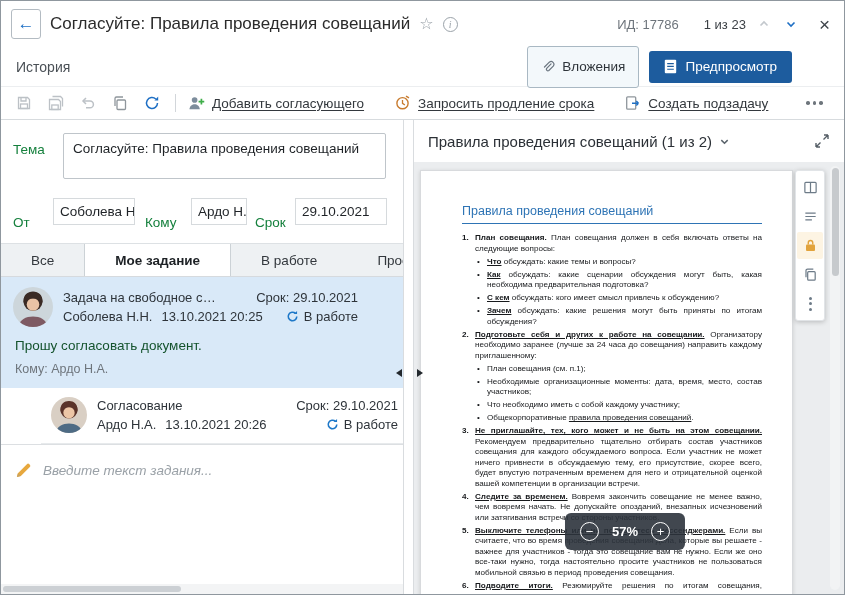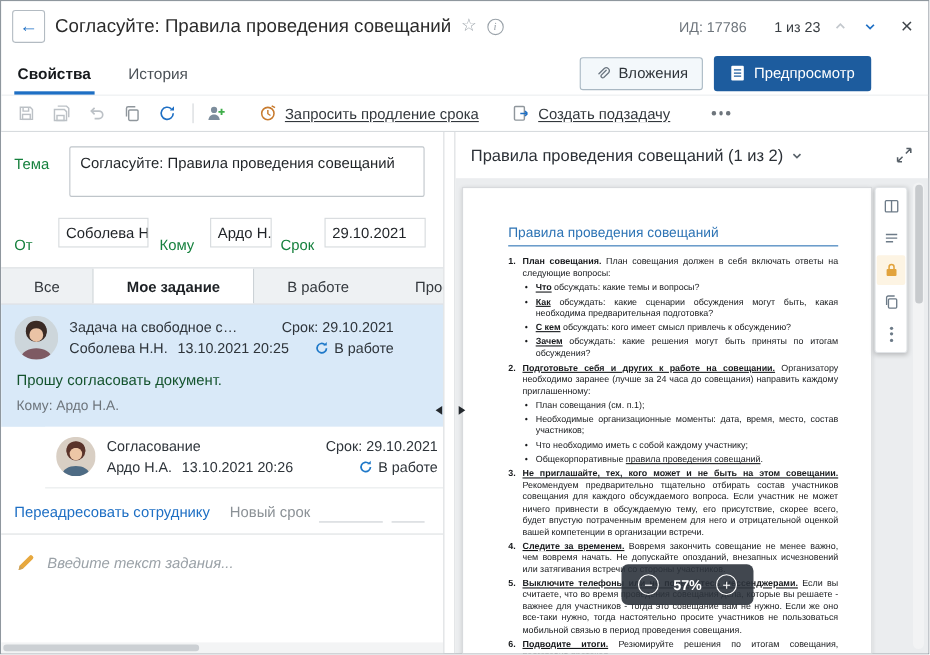--- a/index.html
+++ b/index.html
@@ -20,21 +20,21 @@
   .chev svg{width:12px;height:12px;}
   .chev.up{color:#c3c8cd;}
   .chev.down{color:var(--accent,#1e6fc4);}
   .close-btn{font-size:19px;color:#3f454b;margin-left:10px;line-height:1;cursor:pointer;}
 
   
   .tabbar{height:40px;flex:0 0 40px;display:flex;align-items:center;padding:0 52px 0 12px;border-bottom:1px solid #eceef0;}
   .tab{height:100%;display:inline-flex;align-items:center;padding:0 3px;margin-right:28px;font-size:14px;color:#4a5056;position:relative;cursor:pointer;white-space:nowrap;}
   .tab.active{color:#16191c;font-weight:bold;}
   .tab.active::after{content:"";position:absolute;left:0;right:0;bottom:0;height:3px;background:var(--accent,#1e6fc4);}
-  .attach-btn{height:30px;display:inline-flex;align-items:center;gap:7px;padding:0 13px;border:1px solid #a9b8c3;border-radius:3px;background:#f3f8fb;font-size:13.5px;color:#2e343a;margin-right:10px;cursor:pointer;white-space:nowrap;}
+  .attach-btn{height:42px;display:inline-flex;align-items:center;gap:7px;padding:0 13px;border:1px solid #a9b8c3;border-radius:3px;background:#f3f8fb;font-size:13.5px;color:#2e343a;margin-right:10px;cursor:pointer;white-space:nowrap;}
   .attach-btn svg{width:14px;height:14px;}
   .preview-btn{height:32px;display:inline-flex;align-items:center;gap:8px;padding:0 15px;border:none;border-radius:3px;background:var(--preview-button,#1d5c9e);font-size:13.5px;color:#fff;cursor:pointer;white-space:nowrap;}
   .preview-btn svg{width:13px;height:15px;}
 
   
   .toolbar{height:33px;flex:0 0 33px;display:flex;align-items:center;padding:0 10px;border-bottom:1px solid #d7dbde;}
   .tool-ico{width:26px;height:24px;display:flex;align-items:center;justify-content:center;margin-right:6px;cursor:pointer;}
   .tool-ico svg{width:16px;height:16px;}
   .tool-sep{width:1px;height:18px;background:#d2d6da;margin:0 12px 0 4px;}
   .tool-action{display:inline-flex;align-items:center;gap:7px;margin-right:30px;cursor:pointer;}
@@ -159,21 +159,20 @@
     </span>
     <span class="chev down">
       <svg viewBox="0 0 12 12">
           <path d="M2.5 4.5L6 8l3.5-3.5" fill="none" stroke="currentColor" stroke-width="1.6"></path>
         </svg>
     </span>
     <span class="close-btn">×</span>
   </div>
 
   <div class="tabbar">
-    <div class="tab active">Свойства</div>
     <div class="tab">История</div>
     <div class="tb-spacer"></div>
     <button class="attach-btn">
       <svg viewBox="0 0 16 16">
           <path d="M11.5 4.5l-5 5a1.8 1.8 0 0 0 2.5 2.5l5-5a3.2 3.2 0 0 0-4.5-4.5l-5.5 5.5" fill="none" stroke="#6b7680" stroke-width="1.4" stroke-linecap="round"></path>
         </svg>
       <span>Вложения</span>
     </button>
     <button class="preview-btn">
       <svg viewBox="0 0 13 15">
@@ -217,20 +216,21 @@
           <path d="M14.2 1.6v3.8h-3.8z" fill="currentColor"></path>
         </svg>
     </span>
     <span class="tool-sep"></span>
     <span class="tool-action">
       <svg viewBox="0 0 18 16">
           <circle cx="7" cy="4.8" r="3" fill="#7d8d9c"></circle>
           <path d="M1.5 14.5c.5-3.8 3-5.3 5.5-5.3s5 1.5 5.5 5.3z" fill="#7d8d9c"></path>
           <path d="M14.2 3.6v6M11.2 6.6h6" stroke="var(--add-green,#3fae49)" stroke-width="1.8"></path>
         </svg>
+      <span class="lbl">Добавить согласующего</span>
     </span>
     <span class="tool-action">
       <svg viewBox="0 0 16 16" style="color:var(--extension-orange,#c87b2e)">
           <circle cx="8" cy="8.2" r="5.6" fill="none" stroke="currentColor" stroke-width="1.4"></circle>
           <path d="M8 5v3.4l2.4 1.6" fill="none" stroke="currentColor" stroke-width="1.3"></path>
           <path d="M11.5 1.2l3 1.6" stroke="currentColor" stroke-width="1.4"></path>
         </svg>
       <span class="lbl">Запросить продление срока</span>
     </span>
     <span class="tool-action">
@@ -334,26 +334,20 @@
                     <path d="M11.6 7a4.6 4.6 0 1 1-1.4-3.3" fill="none" stroke="currentColor" stroke-width="1.7"></path>
                     <path d="M11.9 1v3.4H8.5z" fill="currentColor"></path>
                   </svg>
                 <span>В работе</span>
               </span>
             </div>
           </div>
         </div>
       </div>
 
-      <div class="task-footer">
-        <span class="forward-link">Переадресовать сотруднику</span>
-        <span class="newdue-label">Новый срок</span>
-        <span class="due-slot d1"></span>
-        <span class="due-slot d2"></span>
-      </div>
 
       <div class="panel-divider"></div>
 
       <div class="input-row">
         <span class="pencil-icon">
           <svg viewBox="0 0 18 18">
               <path d="M2 16l1.1-4.2L12.6 2.3a1.8 1.8 0 0 1 2.55 0l.55.55a1.8 1.8 0 0 1 0 2.55L6.2 14.9z" fill="#e7a83e"></path>
               <path d="M2 16l1.1-4.2 3.1 3.1z" fill="#caa25e"></path>
             </svg>
         </span>

